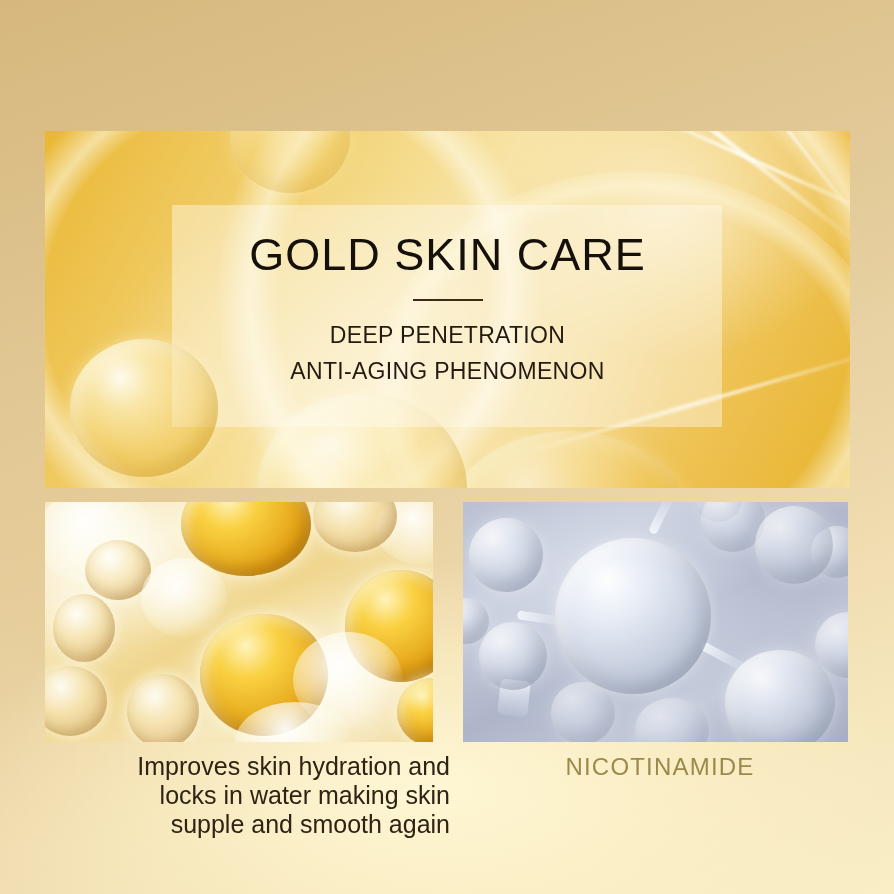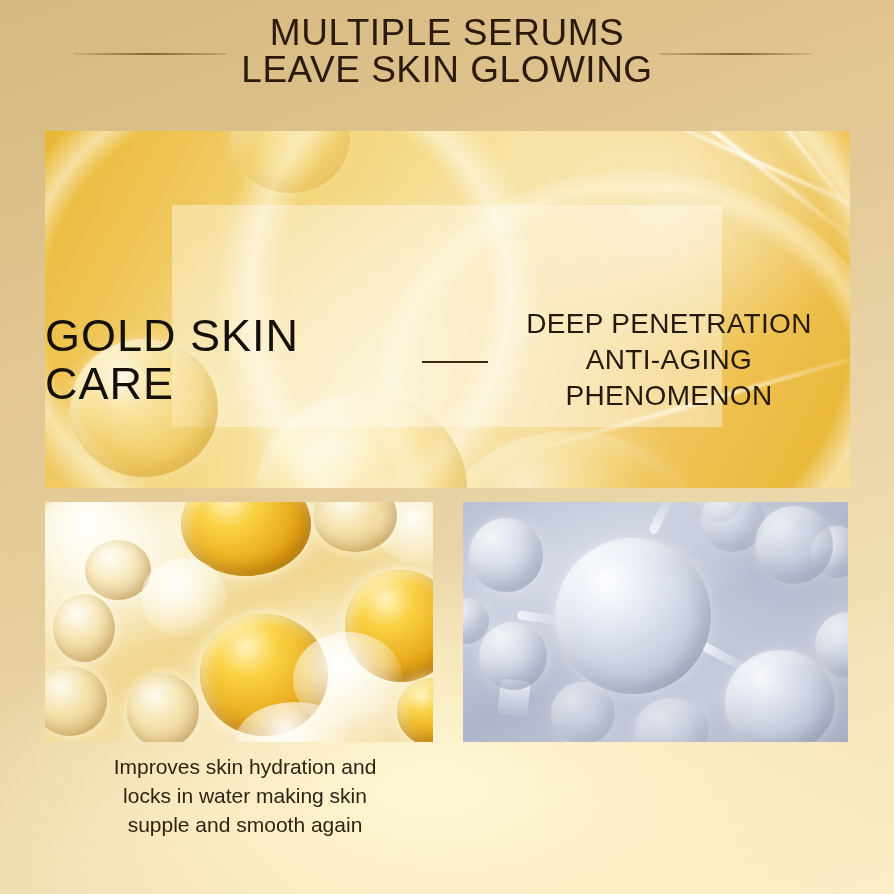--- a/index.html
+++ b/index.html
@@ -104,39 +104,39 @@
   .hero-panel {
     position:absolute;
     left:127px; top:74px; width:550px; height:222px;
     background:rgba(255,253,245,0.42);
     backdrop-filter:blur(1px);
   }
 
   .hero-text {
     position:absolute;
     left:45px; top:131px; width:805px; height:357px;
-    display:flex; flex-direction:row;
+    display:flex; flex-direction:column;
     align-items:center; justify-content:flex-start;
     padding-top:100px;
     pointer-events:none;
   }
   .hero-title {
     color:#16100a;
     font-size:45px;
     line-height:48px;
     letter-spacing:1px;
     font-weight:400;
   }
   .hero-divider {
     width:70px; height:2px; margin:20px 0 16px 0;
     background:#3b2a14;
   }
   .hero-sub {
     color:#241a10;
-    font-size:28px;
+    font-size:23px;
     line-height:36px;
     letter-spacing:0.3px;
     text-align:center;
     white-space:pre-line;
   }
 
   
   .panel {
     position:absolute;
     top:502px; height:240px;
@@ -231,37 +231,32 @@
   .cap-title {
     color:#9a8a4c;
     font-size:24px;
     line-height:30px;
     letter-spacing:1.2px;
     font-weight:400;
     margin-bottom:6px;
   }
   .cap-body {
     color:#2e2314;
-    font-size:21px;
+    font-size:25px;
     line-height:29px;
     white-space:pre-line;
     font-weight:400;
+    text-align:right;
   }
 </style>
 </head>
 <body>
 
 <div id="page">
 
-  <div class="header">
-    <div class="rule rule-left"></div>
-    <div class="rule rule-right"></div>
-    <div class="header-title">MULTIPLE SERUMS
-LEAVE SKIN GLOWING</div>
-  </div>
 
   <div class="hero">
     <div class="hero-swirl sw1"></div>
     <div class="hero-swirl sw2"></div>
     <div class="hero-swirl sw3"></div>
     <div class="streak st1"></div>
     <div class="streak st2"></div>
     <div class="streak st3"></div>
     <div class="streak st4"></div>
     <div class="hero-bubble hb4"></div>
@@ -316,15 +311,16 @@
     <div class="mol m-big"></div>
   </div>
 
   <div class="caption cap-left">
     <div class="cap-body">Improves skin hydration and
 locks in water  making skin
 supple and smooth again</div>
   </div>
 
   <div class="caption cap-right">
+    <div class="cap-title">NICOTINAMIDE</div>
   </div>
 
 </div>
 
 </body></html>

